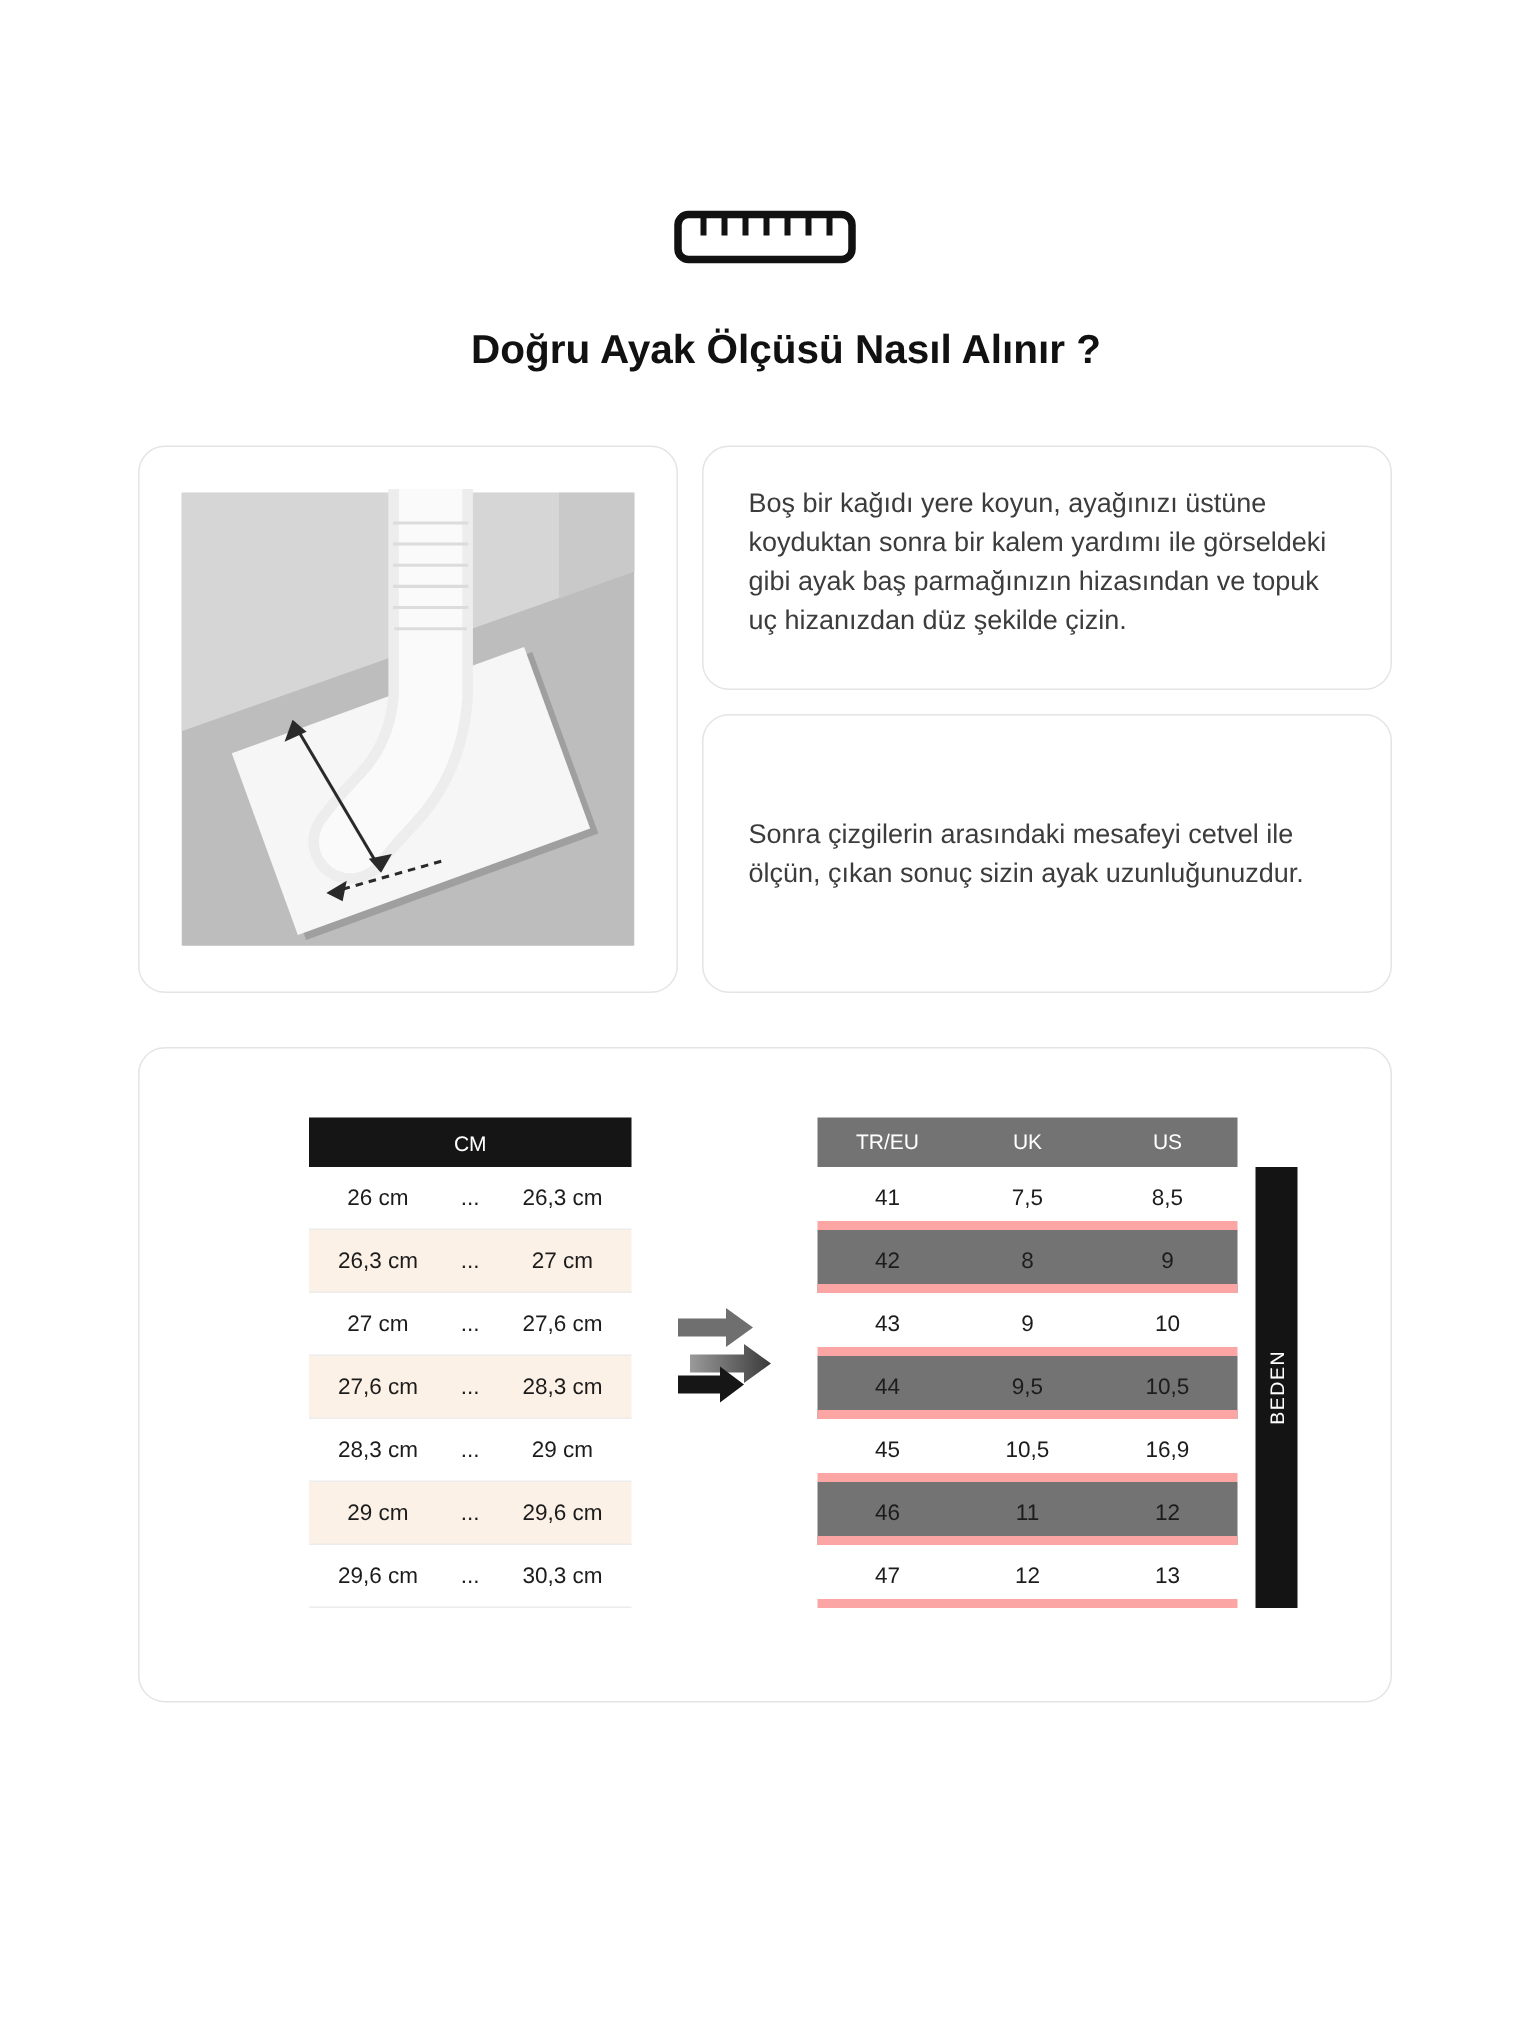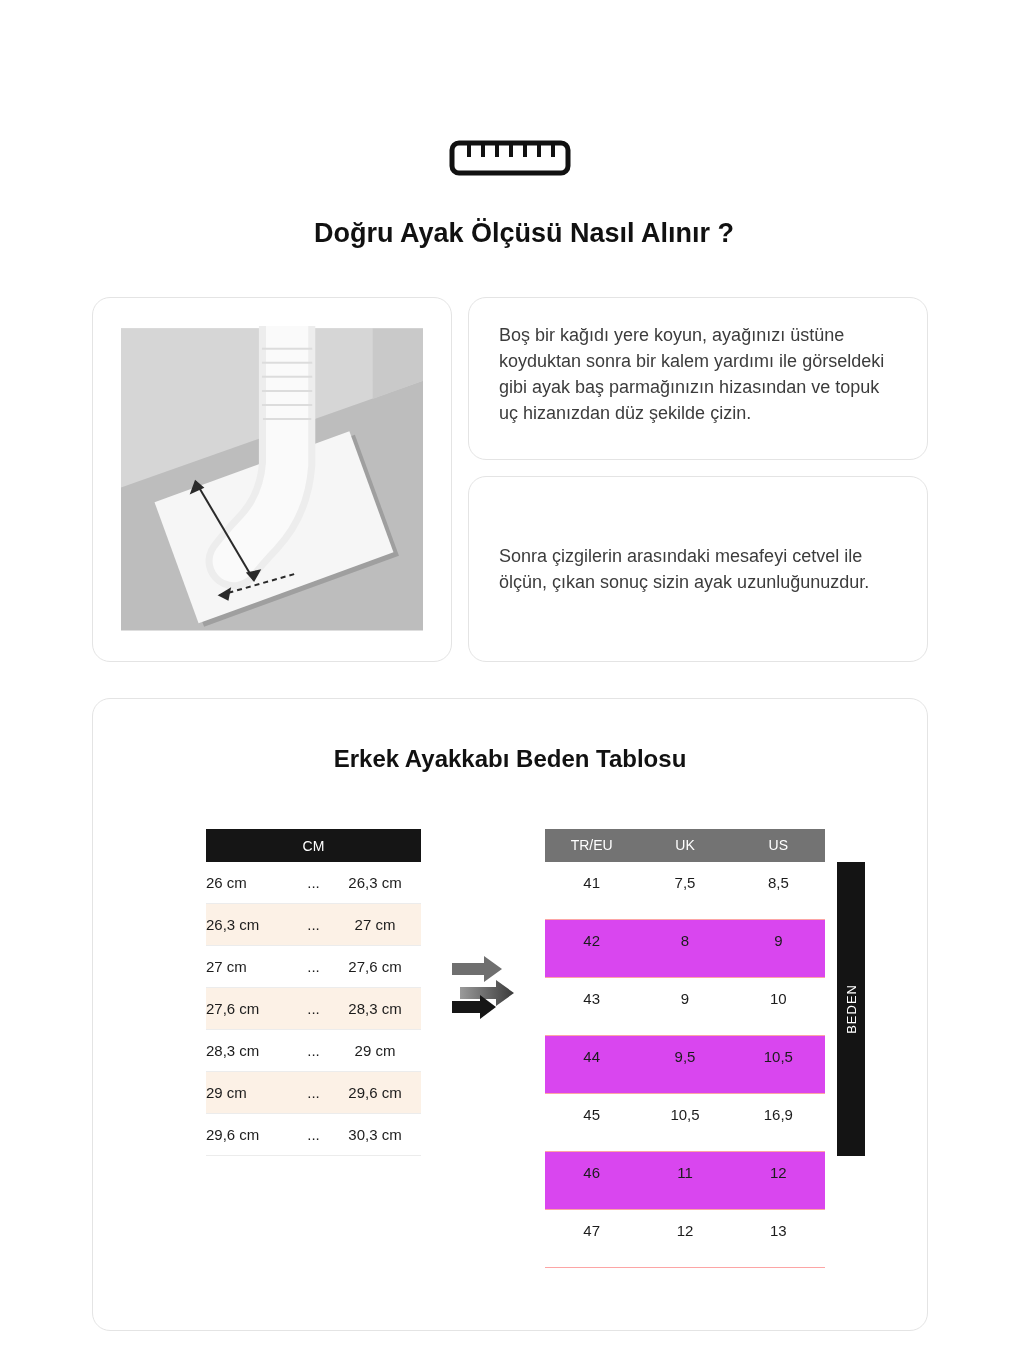--- a/index.html
+++ b/index.html
@@ -24,31 +24,31 @@
 
   
   .chart-card { width:836px; margin:36px auto 0; border:1px solid #e4e4e4; border-radius:18px; padding:46px 0 62px; }
   .chart-title { text-align:center; font-size:24px; font-weight:700; color:#111; margin:0 0 56px 0; }
   .tables { display:flex; align-items:flex-start; margin-left:113px;gap:12px; }
 
   .cm-table { width:215px; flex:none; }
   .t-head { background:#151515; color:#fff; height:33px; display:flex; align-items:center; justify-content:center; font-size:14px; }
   .cm-row { height:42px; display:flex; align-items:center; border-bottom:1px solid #ececec; font-size:15px; background:#fff; }
   .cm-row.alt { background:#fcf1e6; }
-  .c-from { width:92px; }
+  .c-from { width:92px; text-align:center; }
   .c-sep  { width:31px; text-align:center; }
   .c-to   { width:92px; text-align:center; }
 
   .arrows { width:100px; flex:none; display:flex; justify-content:center; margin-top:126px; }
 
   .size-table { width:280px; flex:none; }
   .size-head { background:#737373; height:33px; display:flex; }
   .size-head span { flex:1; text-align:center; color:#fff; font-size:14px; line-height:33px; }
-  .size-row { height:58px; display:flex; border-bottom:1px solid #fca5a5; font-size:15px; background:#fff; }
-  .size-row.alt { background:#d946ef; }
+  .size-row { height:42px; display:flex; border-bottom:6px solid #fca5a5; font-size:15px; background:#fff; }
+  .size-row.alt { background:#737373; }
   .size-row span { flex:1; text-align:center; line-height:42px; }
 
   .beden-bar { width:28px; height:294px; background:#141414; margin-top:33px; flex:none;
                display:flex; align-items:center; justify-content:center; }
   .beden-bar span { color:#fff; font-size:13px; writing-mode:vertical-rl; transform:rotate(180deg); letter-spacing:1px; }
 </style>
 </head>
 <body>
 
 <div class="page">
@@ -111,21 +111,20 @@
       <div class="step-card step-card-1">
         <p>Boş bir kağıdı yere koyun, ayağınızı üstüne koyduktan sonra bir kalem yardımı ile görseldeki gibi ayak baş parmağınızın hizasından ve topuk uç hizanızdan düz şekilde çizin.</p>
       </div>
       <div class="step-card step-card-2">
         <p>Sonra çizgilerin arasındaki mesafeyi cetvel ile ölçün, çıkan sonuç sizin ayak uzunluğunuzdur.</p>
       </div>
     </div>
   </div>
 
   <div class="chart-card">
-    <h2 class="chart-title">Erkek Ayakkabı Beden Tablosu</h2>
 
     <div class="tables">
 
       <div class="cm-table">
         <div class="t-head">CM</div>
         <div class="cm-row">
           <span class="c-from">26 cm</span>
             <span class="c-sep">...</span>
             <span class="c-to">26,3 cm</span>
         </div>

